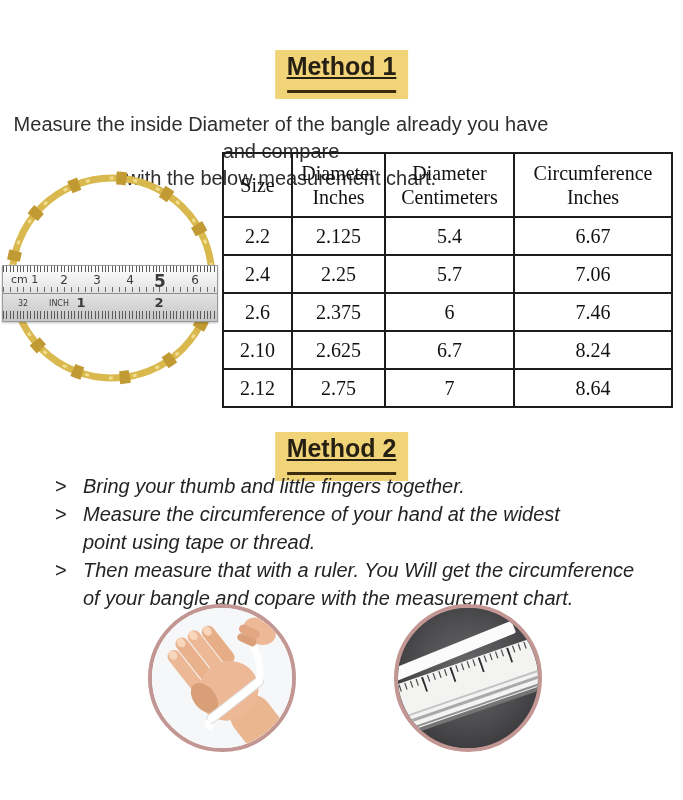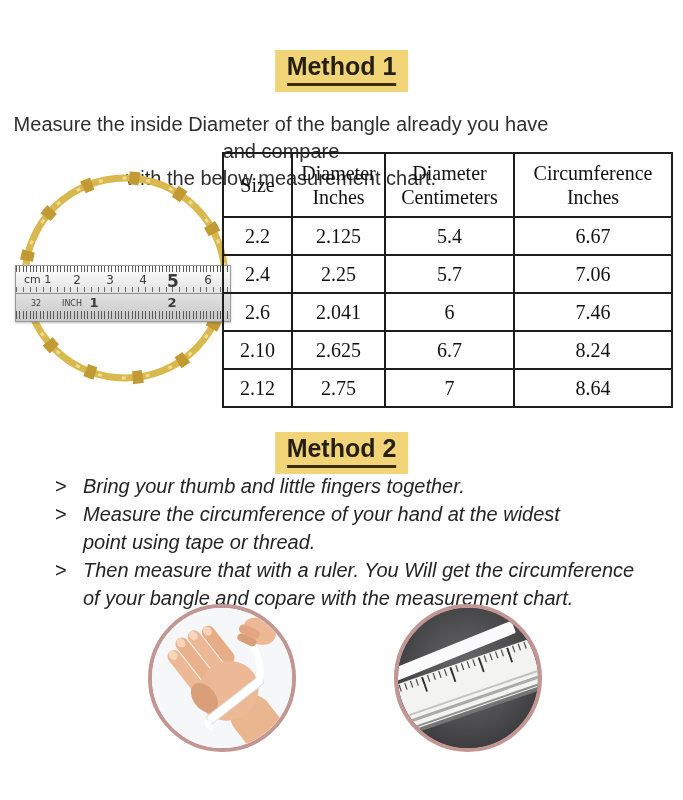--- a/index.html
+++ b/index.html
@@ -9,34 +9,34 @@
   }
 
   
   .method-badge{
     position:absolute;left:50%;transform:translateX(-50%);
     background:#f2d478;padding:3px 12px 6px 12px;
     font-weight:bold;font-size:25px;color:#262014;line-height:1.1;
     white-space:nowrap;
   }
   .method-badge .under{
-    display:inline-block;border-bottom:3px solid #3b2c0e;padding-bottom:2px;
+    display:inline-block;border-bottom:3px solid #3b2c0e;padding-bottom:9px;text-decoration:underline;
   }
   #method1-badge{top:50px;}
   #method2-badge{top:432px;}
 
   
   #intro{
     position:absolute;top:91px;left:0;width:562px;
     text-align:center;font-size:20px;line-height:27px;color:#2e2e2e;
     white-space:pre-line;
   }
 
   
-  #bangle-figure{position:absolute;left:15px;top:166px;width:216px;height:230px;text-align:center;}
+  #bangle-figure{position:absolute;left:2px;top:166px;width:216px;height:230px;text-align:center;}
   #bangle-figure svg{position:absolute;left:0;top:0;}
   .ruler{
     position:absolute;left:0;top:99px;width:214px;height:55px;
     background:linear-gradient(180deg,#ffffff 0%,#ededed 30%,#d6d6d7 72%,#c7c7c8 100%);
     border:1px solid #9a9a9a;box-shadow:0 1px 2px rgba(0,0,0,.25);
     font-family:"DejaVu Sans",sans-serif;color:#3a3a3a;
   }
   .ticks{position:absolute;left:0;width:100%;
     background:repeating-linear-gradient(90deg,#5a5a5a 0 1px,transparent 1px 3.4px);}
   .ticks.top{top:0;height:6px;}
@@ -142,21 +142,21 @@
       <td>6.67</td>
     </tr>
     <tr>
       <td>2.4</td>
       <td class="c-din">2.25</td>
       <td class="c-dcm">5.7</td>
       <td>7.06</td>
     </tr>
     <tr>
       <td>2.6</td>
-      <td class="c-din">2.041</td>
+      <td class="c-din">2.375</td>
       <td class="c-dcm">6</td>
       <td>7.46</td>
     </tr>
     <tr>
       <td>2.10</td>
       <td class="c-din">2.625</td>
       <td class="c-dcm">6.7</td>
       <td>8.24</td>
     </tr>
     <tr>

